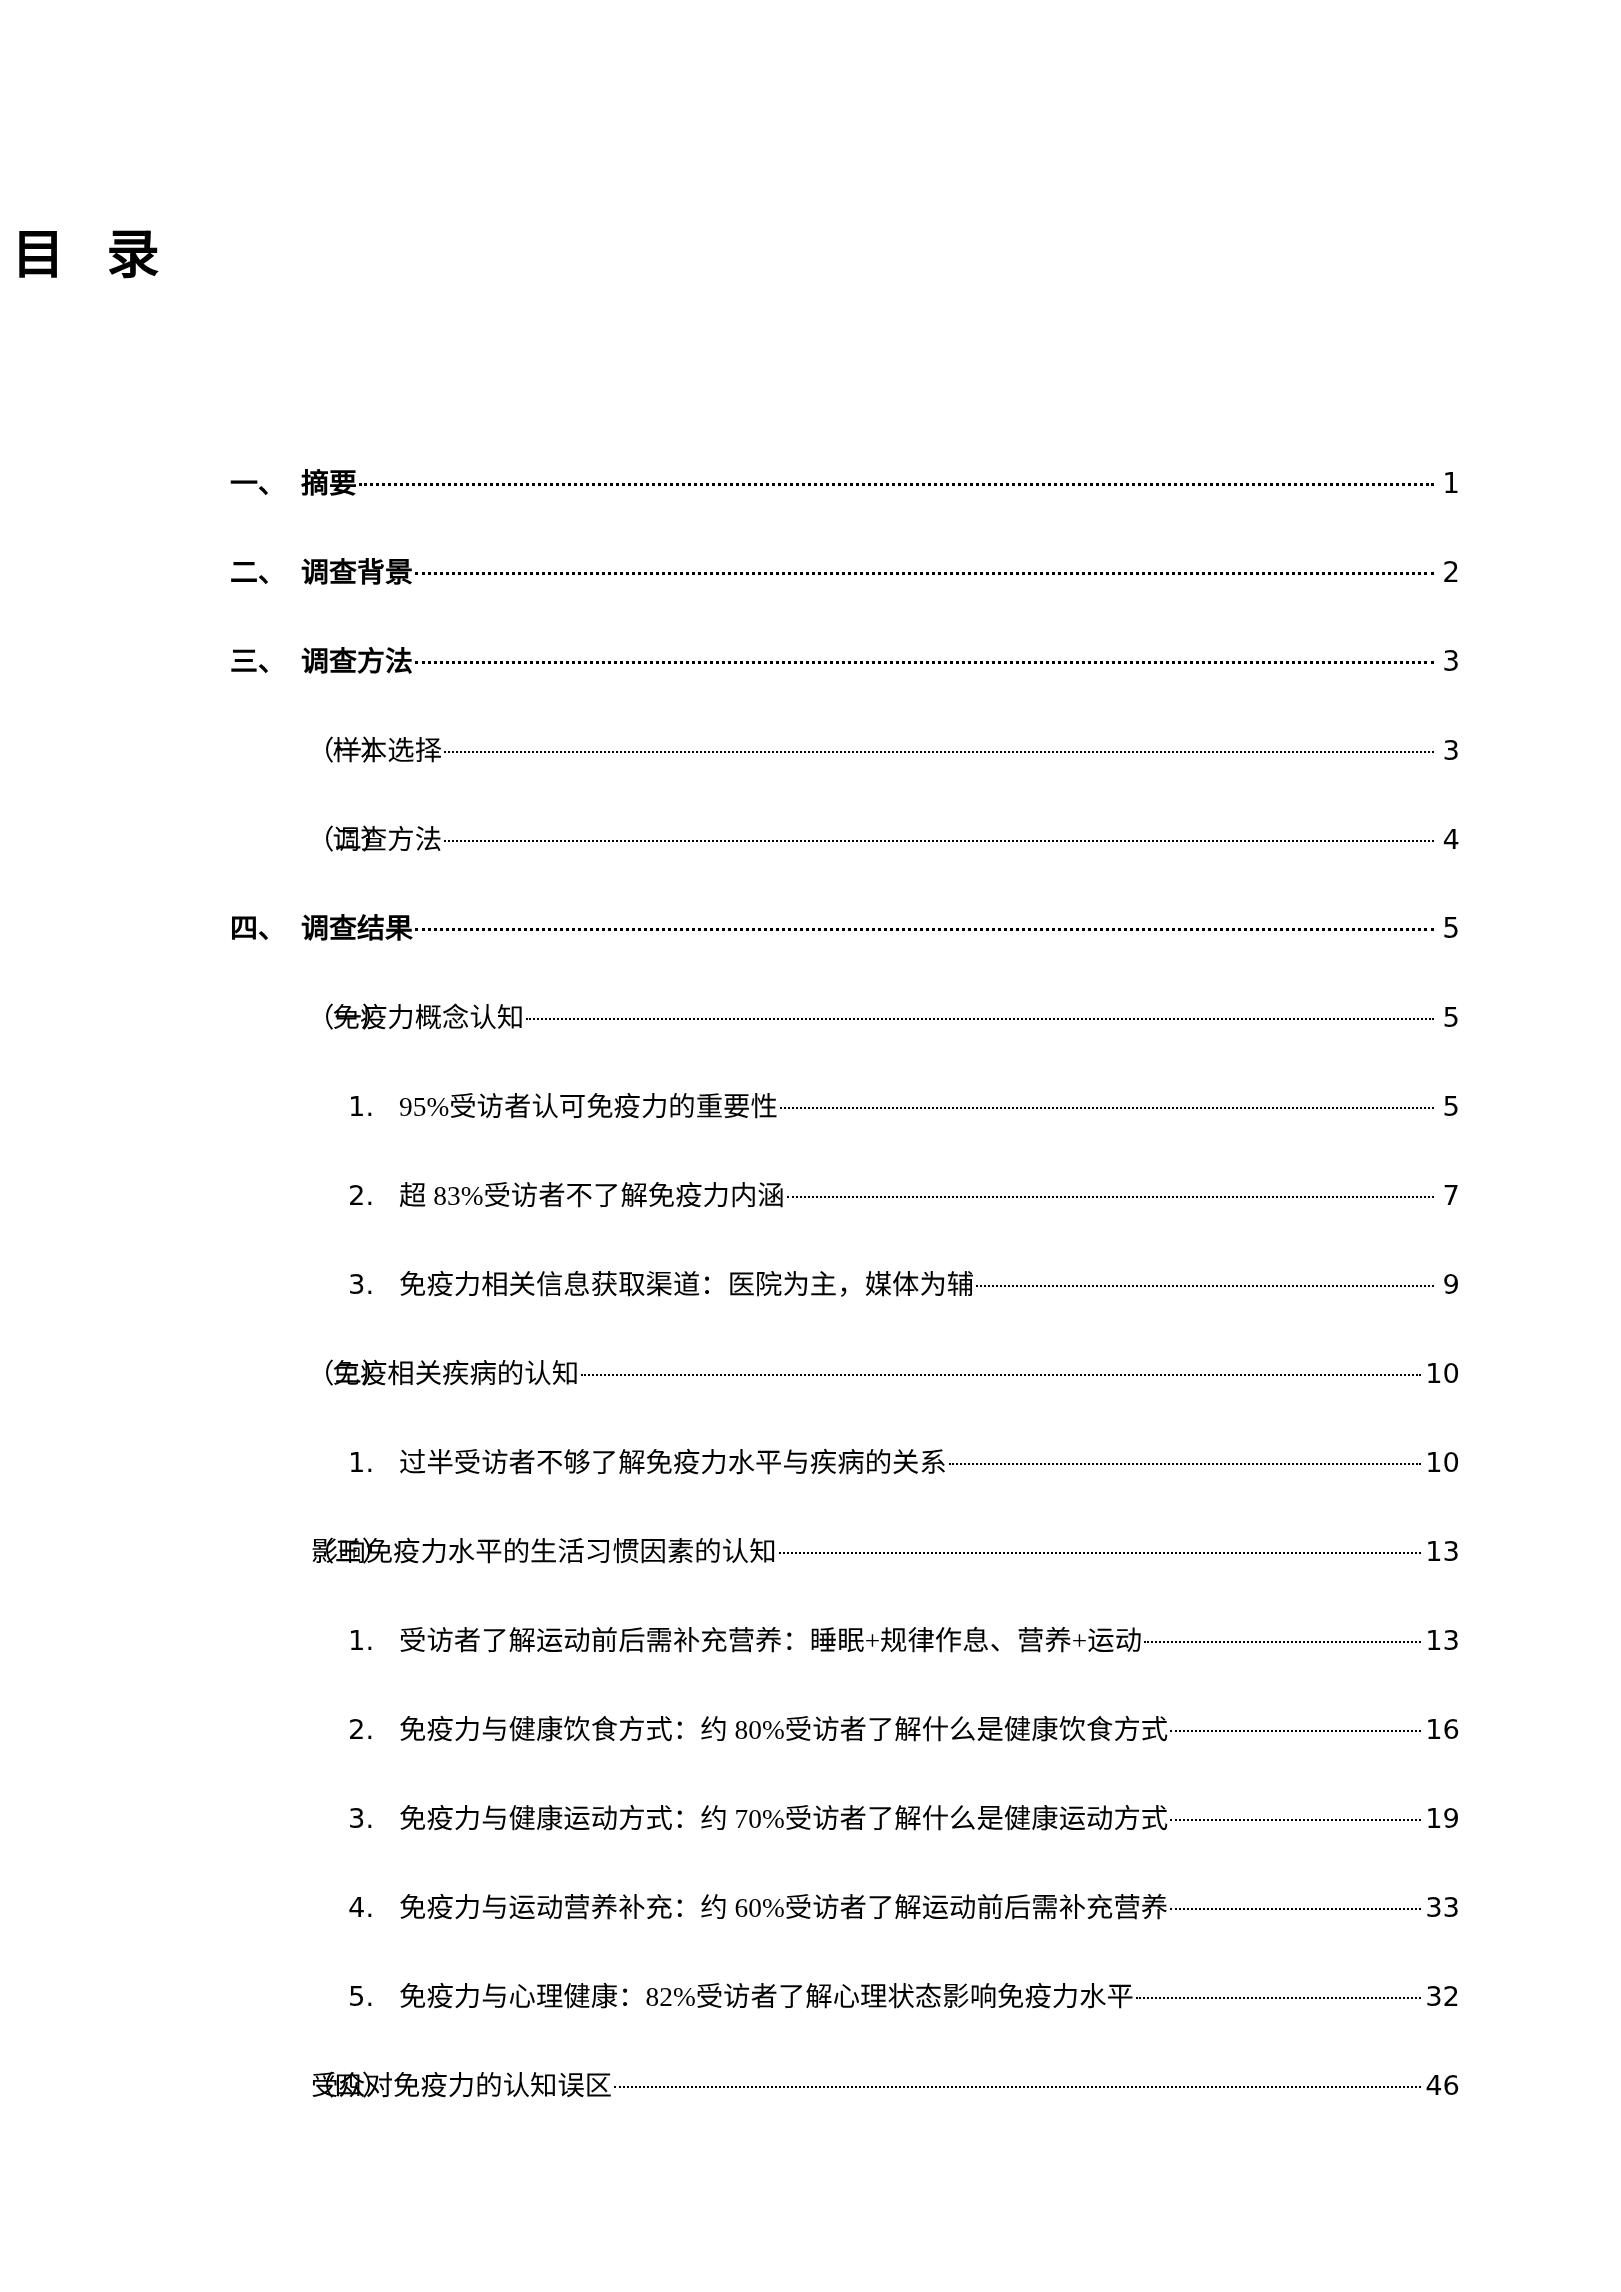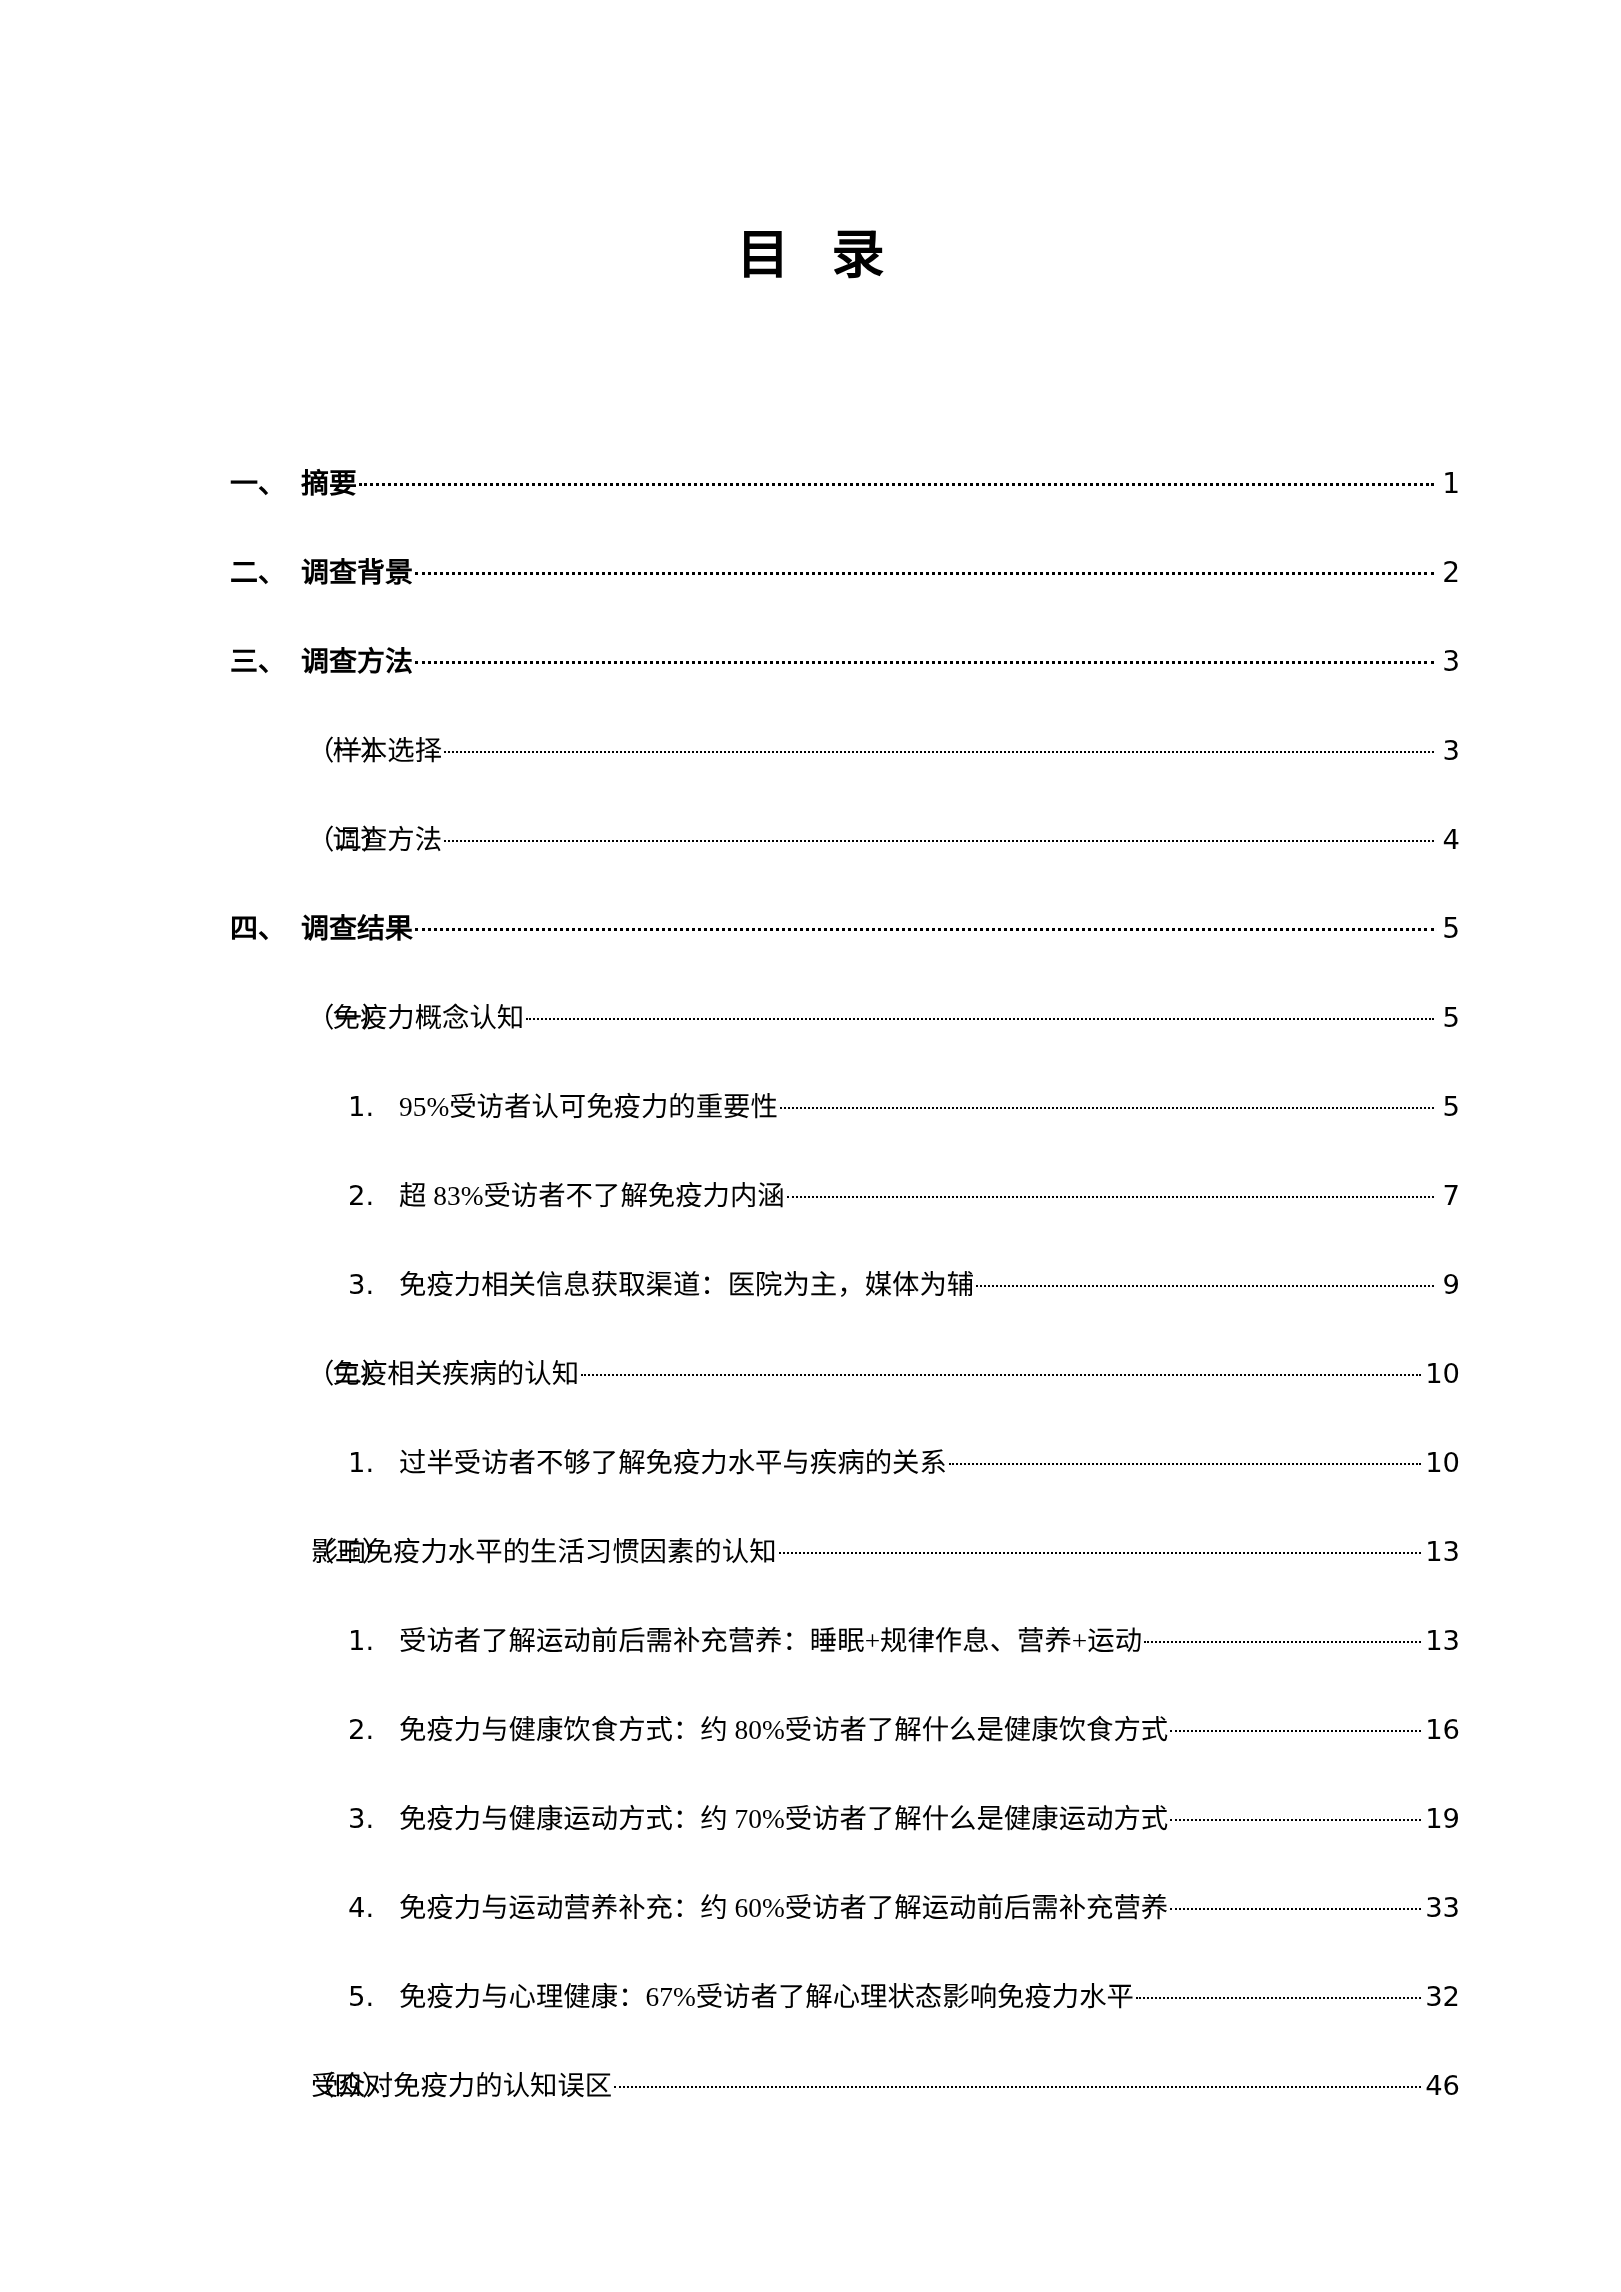--- a/index.html
+++ b/index.html
@@ -21,21 +21,20 @@
     inset: 0;
     background: #ffffff;
   }
 
   
   .doc-title {
     position: absolute;
     top: 223px;
     left: 0;
     width: 1621px;
-    text-align: center;
     font-size: 53px;
     font-weight: bold;
     letter-spacing: 0.22em;
     line-height: 1.2;
     color: #000000;
     text-indent: 0.22em;
   }
 
   
   .toc {
@@ -268,21 +267,21 @@
         <span class="toc-label">
           <span class="toc-num">4.</span>
           <span class="toc-text">免疫力与运动营养补充：约 60%受访者了解运动前后需补充营养</span>
         </span>
         <span class="leader"></span>
         <span class="toc-page">33</span>
       </div>
       <div class="toc-entry lvl3">
         <span class="toc-label">
           <span class="toc-num">5.</span>
-          <span class="toc-text">免疫力与心理健康：67%受访者了解心理状态影响免疫力水平</span>
+          <span class="toc-text">免疫力与心理健康：82%受访者了解心理状态影响免疫力水平</span>
         </span>
         <span class="leader"></span>
         <span class="toc-page">32</span>
       </div>
       <div class="toc-entry lvl2 gap-sm">
         <span class="toc-label">
           <span class="toc-num">（四）</span>
           <span class="toc-text">受众对免疫力的认知误区</span>
         </span>
         <span class="leader"></span>

